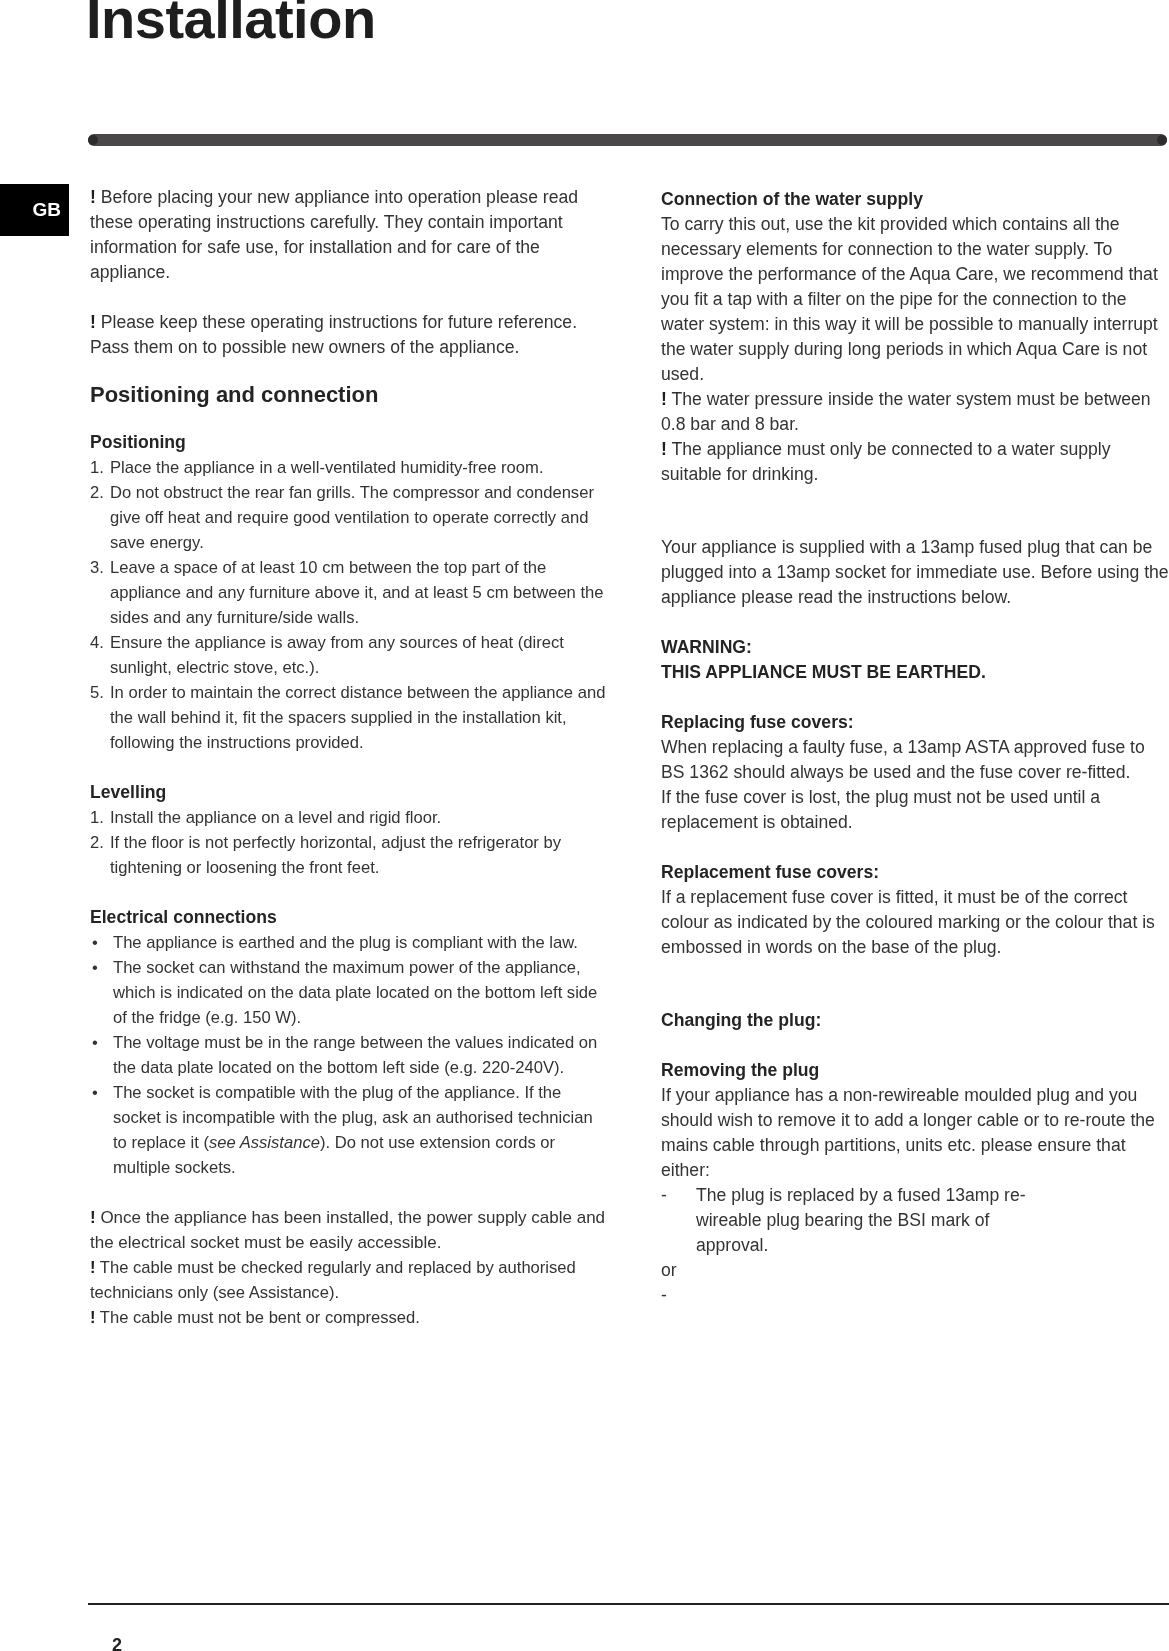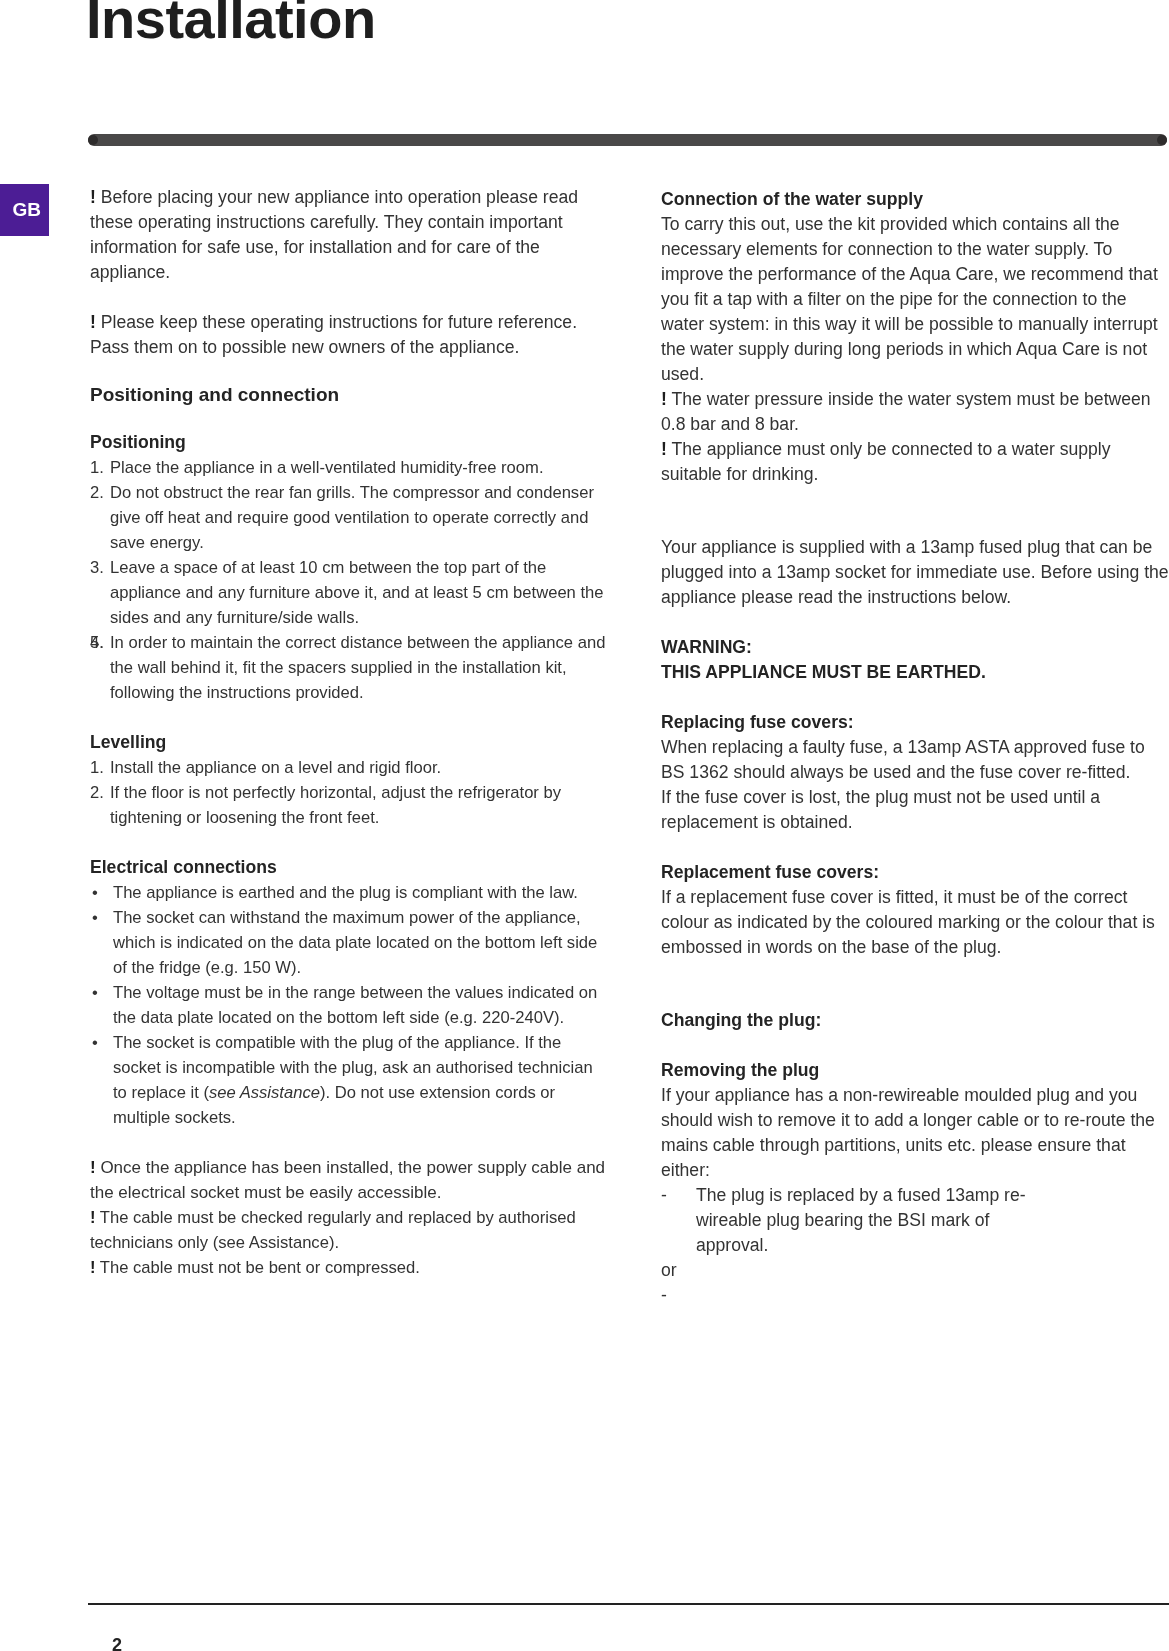--- a/index.html
+++ b/index.html
@@ -16,32 +16,32 @@
     position: absolute; left: 88px; top: 134px; width: 1079px; height: 12px;
     background: #4a4848; border-radius: 6px;
   }
   .top-rule .knob {
     position: absolute; top: 1px; width: 10px; height: 10px; border-radius: 50%;
     background: #2e2c2c;
   }
   .top-rule .knob.l { left: 0px; }
   .top-rule .knob.r { right: 0px; }
   .lang-tab {
-    position: absolute; left: 0; top: 184px; width: 49px; height: 52px;
-    background: #4c1d95; color: #ffffff; font-weight: bold; font-size: 19px;
+    position: absolute; left: 0; top: 184px; width: 69px; height: 52px;
+    background: #000000; color: #ffffff; font-weight: bold; font-size: 19px;
     display: flex; align-items: center; justify-content: flex-end; padding-right: 8px; box-sizing: border-box;
   }
   .col { position: absolute; font-size: 17.6px; line-height: 25px; color: #333; }
   .col-left { left: 90px; top: 185px; width: 520px; }
   .col-right { left: 661px; top: 187px; width: 510px; }
   p { margin: 0; }
   .gap { height: 25px; }
   .gap-s { height: 13px; }
   .excl { font-weight: bold; color: #1e1e1e; }
-  .h2 { font-weight: bold; font-size: 19px; color: #242424; line-height: 30px; margin: 0; }
+  .h2 { font-weight: bold; font-size: 22px; color: #242424; line-height: 30px; margin: 0; }
   .h3 { font-weight: bold; color: #242424; font-size: 17.6px; line-height: 25px; }
   ol.num { list-style: none; margin: 0; padding: 0; }
   ol.num li { position: relative; padding-left: 20px; font-size: 16.6px; }
   ol.num li .n { position: absolute; left: 0; }
   ul.bul { list-style: none; margin: 0; padding: 0; }
   ul.bul li { position: relative; padding-left: 23px; font-size: 16.6px; }
   ul.bul li .b { position: absolute; left: 2px; }
   ul.dash { list-style: none; margin: 0; padding: 0; }
   ul.dash li { position: relative; padding-left: 35px; padding-right: 120px; }
   ul.dash li .d { position: absolute; left: 0; }
@@ -71,21 +71,21 @@
   <p><span class="excl">!</span><span> Please keep these operating instructions for future reference. Pass them on to possible new owners of the appliance.</span></p>
   <div class="gap-s" style="height:20px"></div>
   <h2 class="h2">Positioning and connection</h2>
   <div class="gap-s" style="height:20px"></div>
 
   <div class="h3">Positioning</div>
   <ol class="num">
     <li><span class="n">1.</span><span>Place the appliance in a well-ventilated humidity-free room.</span></li>
     <li><span class="n">2.</span><span>Do not obstruct the rear fan grills. The compressor and condenser give off heat and require good ventilation to operate correctly and save energy.</span></li>
     <li><span class="n">3.</span><span>Leave a space of at least 10 cm between the top part of the appliance and any furniture above it, and at least 5 cm between the sides and any furniture/side walls.</span></li>
-    <li><span class="n">4.</span></li>
+    <li><span class="n">4.</span><span>Ensure the appliance is away from any sources of heat (direct sunlight, electric stove, etc.).</span></li>
     <li><span class="n">5.</span><span>In order to maintain the correct distance between the appliance and the wall behind it, fit the spacers supplied in the installation kit, following the instructions provided.</span></li>
   </ol>
   <div class="gap"></div>
 
   <div class="h3">Levelling</div>
   <ol class="num">
     <li><span class="n">1.</span><span>Install the appliance on a level and rigid floor.</span></li>
     <li><span class="n">2.</span><span>If the floor is not perfectly horizontal, adjust the refrigerator by tightening or loosening the front feet.</span></li>
   </ol>
   <div class="gap"></div>

